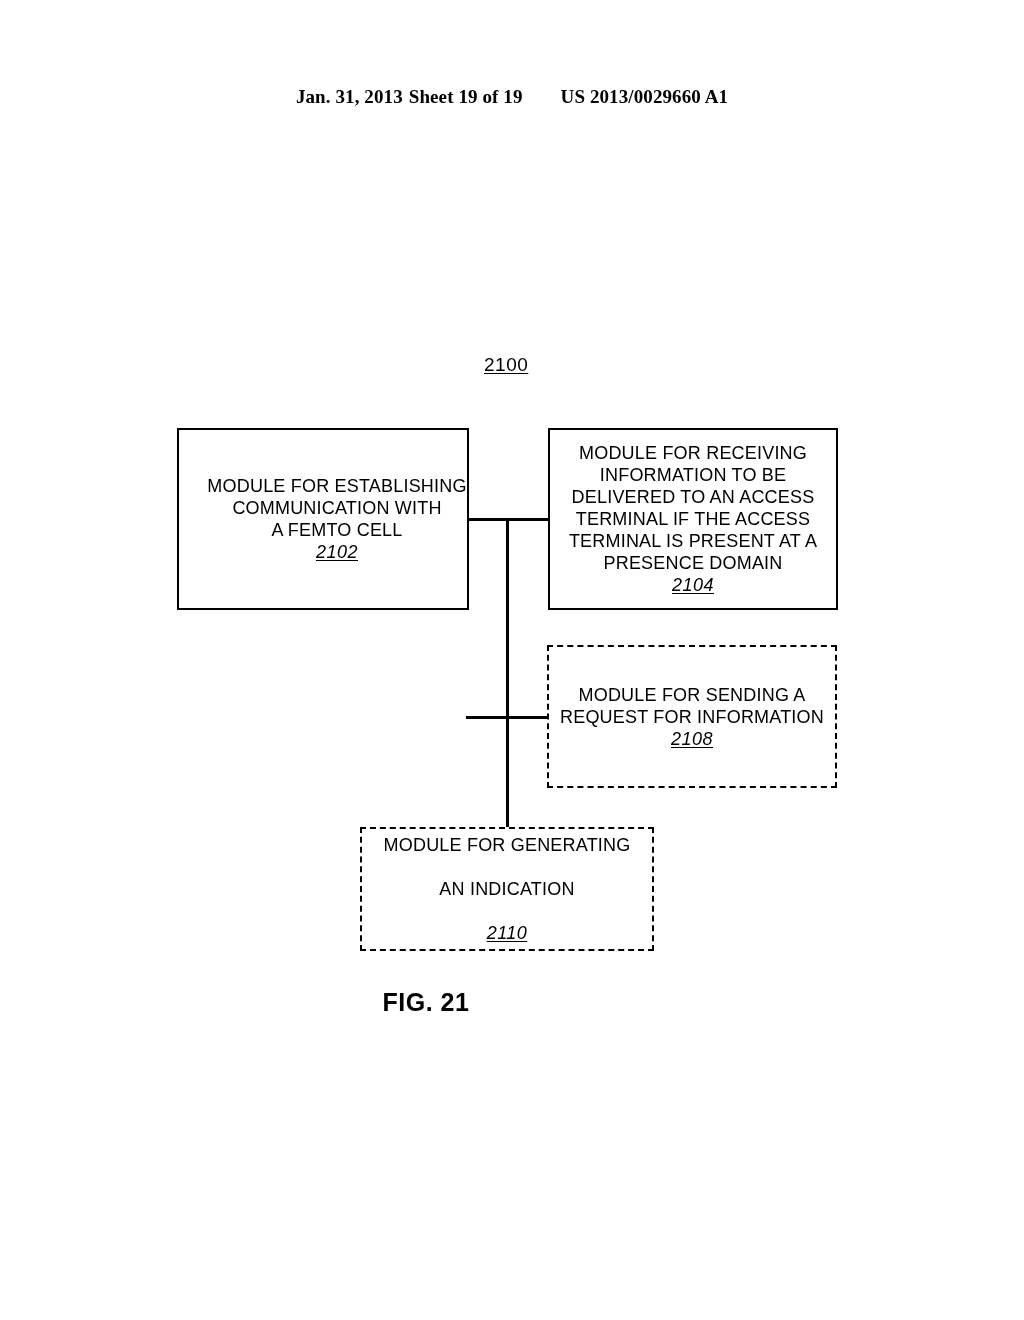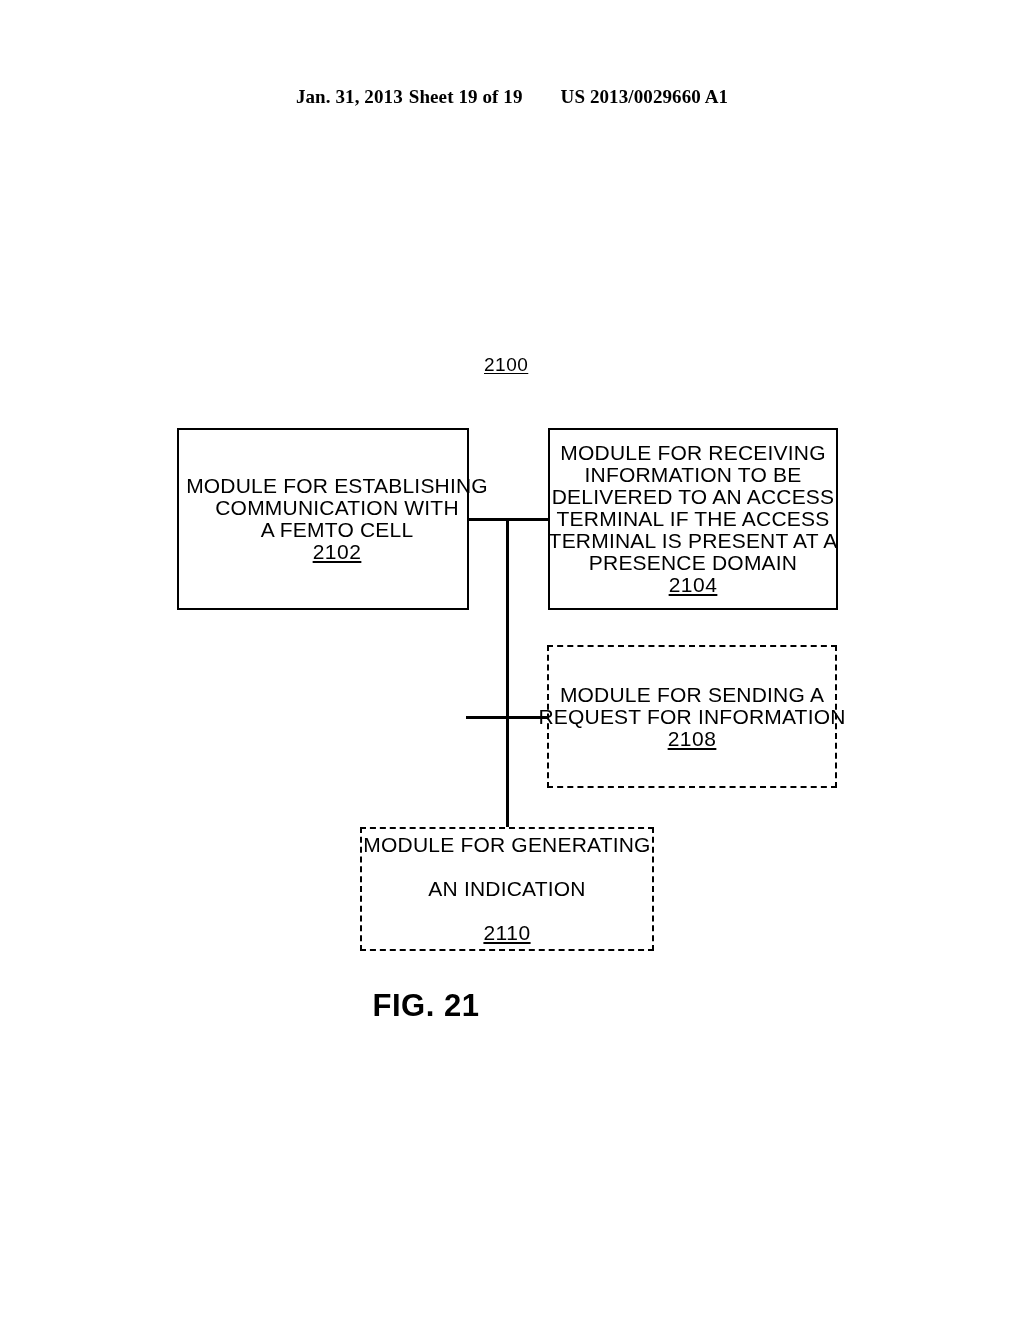--- a/index.html
+++ b/index.html
@@ -58,35 +58,36 @@
 
   
   .module-box {
     position: absolute;
     box-sizing: border-box;
     display: flex;
     flex-direction: column;
     align-items: center;
     justify-content: center;
     text-align: center;
-    font-size: 21px;
+    font-size: 18px;
     line-height: 22px;
     letter-spacing: 0.2px;
     background: #ffffff;
     z-index: 3;
   }
   .module-box.solid  { border: 2px solid #000; }
   .module-box.dashed { border: 2px dashed #000; }
 
   .module-box .label-line { display: block; white-space: nowrap; }
   .module-box .ref {
     display: block;
     text-decoration: underline;
     text-underline-offset: 2px;
     letter-spacing: 0.5px;
+    font-style: italic;
   }
 
   
   #box-2102 { left: 177px; top: 428px;  width: 292px; height: 182px; padding-left: 28px; }
   #box-2104 { left: 548px; top: 428px;  width: 290px; height: 182px; }
   #box-2106 { left: 176px; top: 645px;  width: 295px; height: 143px; }
   #box-2108 { left: 547px; top: 645px;  width: 290px; height: 143px; }
   #box-2110 { left: 360px; top: 827px;  width: 294px; height: 124px; gap: 22px; }
 
   
@@ -102,21 +103,21 @@
   
   #conn-spine-v { left: 506px; top: 518px;  width: 2.5px; height: 311px; }
 
   
   #figure-caption {
     position: absolute;
     left: 0;
     top: 988px;
     width: 852px;
     text-align: center;
-    font-size: 31px;
+    font-size: 25px;
     font-weight: bold;
     letter-spacing: 0.5px;
   }
 </style>
 </head>
 <body>
 
 <div id="page-header">
   <span class="hdr-date">Jan. 31, 2013</span>
   <span class="hdr-sheet">Sheet 19 of 19</span>

